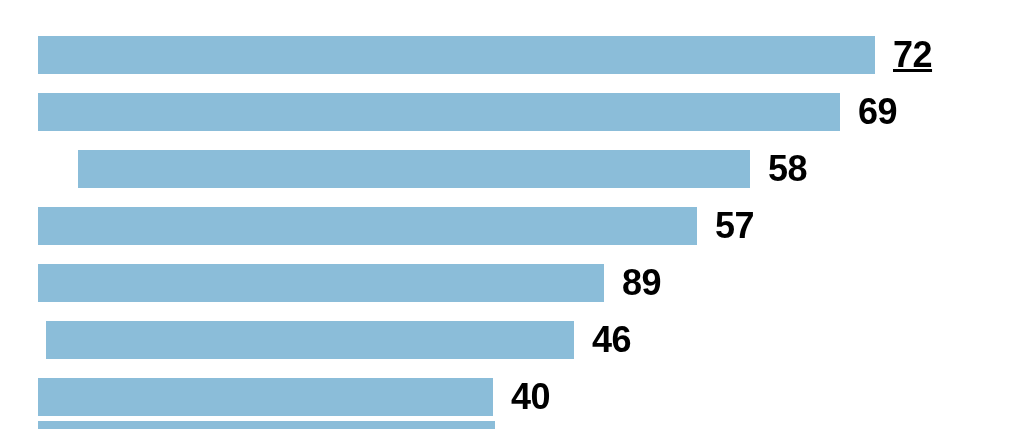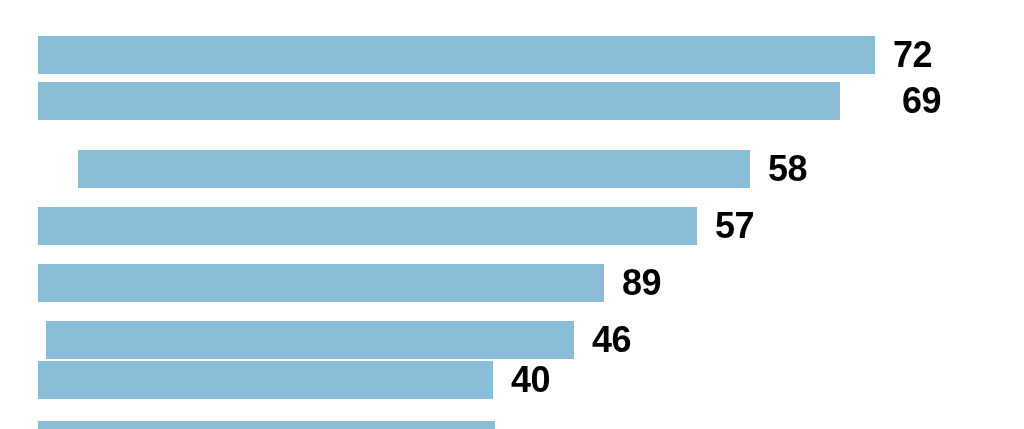--- a/index.html
+++ b/index.html
@@ -45,45 +45,45 @@
     line-height: 38px;
     letter-spacing: -0.5px;
     white-space: nowrap;
   }
 </style>
 </head>
 <body>
 
 <div id="chart-root">
   <div class="plot-area" id="plot-area" style="background: rgb(255, 255, 255);">
-      <div class="bar-row" style="top: 36px;">
+      <div class="bar-row" style="top: 36px; text-decoration: underline;">
         <div class="bar" style="width: 837px; background: rgb(139, 189, 217);"></div>
         <span class="bar-value" style="color: rgb(0, 0, 0);">72</span>
       </div>
-      <div class="bar-row" style="top: 82px; gap: 44px;">
+      <div class="bar-row" style="top: 93px;">
         <div class="bar" style="width: 802px; background: rgb(139, 189, 217);"></div>
         <span class="bar-value" style="color: rgb(0, 0, 0);">69</span>
       </div>
       <div class="bar-row" style="top: 150px; margin-left: 40px;">
         <div class="bar" style="width: 672px; background: rgb(139, 189, 217);"></div>
         <span class="bar-value" style="color: rgb(0, 0, 0);">58</span>
       </div>
       <div class="bar-row" style="top: 207px;">
         <div class="bar" style="width: 659px; background: rgb(139, 189, 217);"></div>
         <span class="bar-value" style="color: rgb(0, 0, 0);">57</span>
       </div>
       <div class="bar-row" style="top: 264px;">
         <div class="bar" style="width: 566px; background: rgb(139, 189, 217);"></div>
         <span class="bar-value" style="color: rgb(0, 0, 0);">89</span>
       </div>
       <div class="bar-row" style="top: 321px; padding-left: 8px;">
         <div class="bar" style="width: 528px; background: rgb(139, 189, 217);"></div>
         <span class="bar-value" style="color: rgb(0, 0, 0);">46</span>
       </div>
-      <div class="bar-row" style="top: 361px;">
+      <div class="bar-row" style="top: 378px;">
         <div class="bar" style="width: 455px; background: rgb(139, 189, 217);"></div>
         <span class="bar-value" style="color: rgb(0, 0, 0);">40</span>
       </div>
       <div class="bar-row" style="top: 421px;">
         <div class="bar" style="width: 457px; background: rgb(139, 189, 217);"></div>
       </div>
     </div>
 </div>
 
 </body></html>

